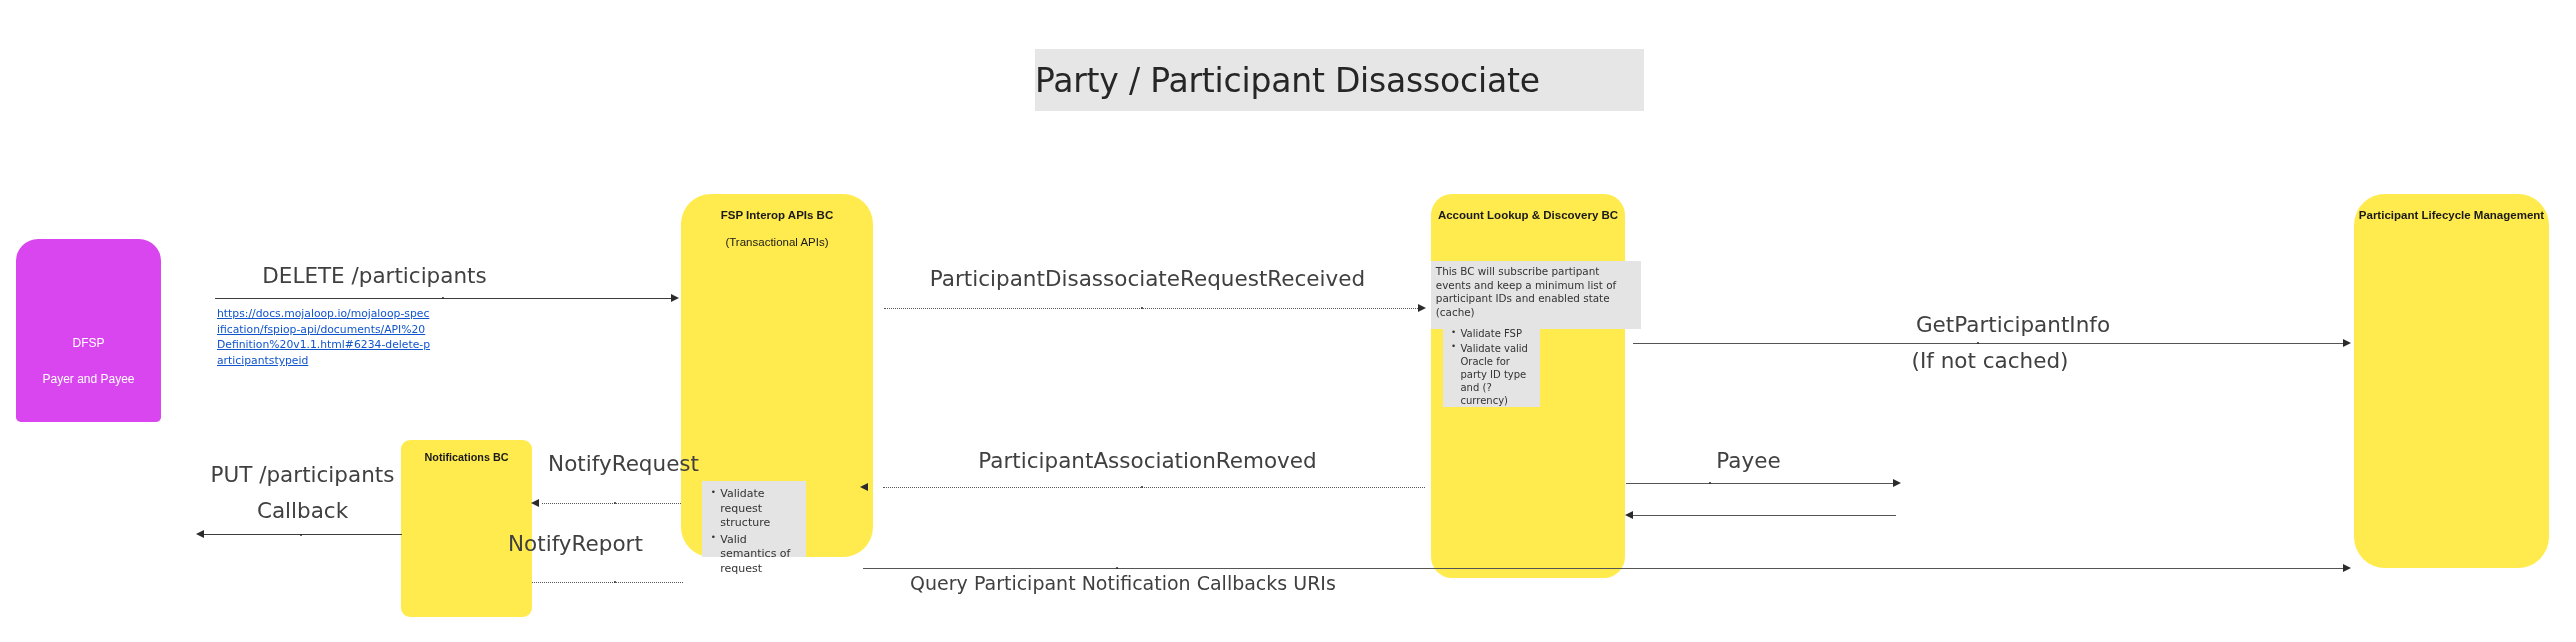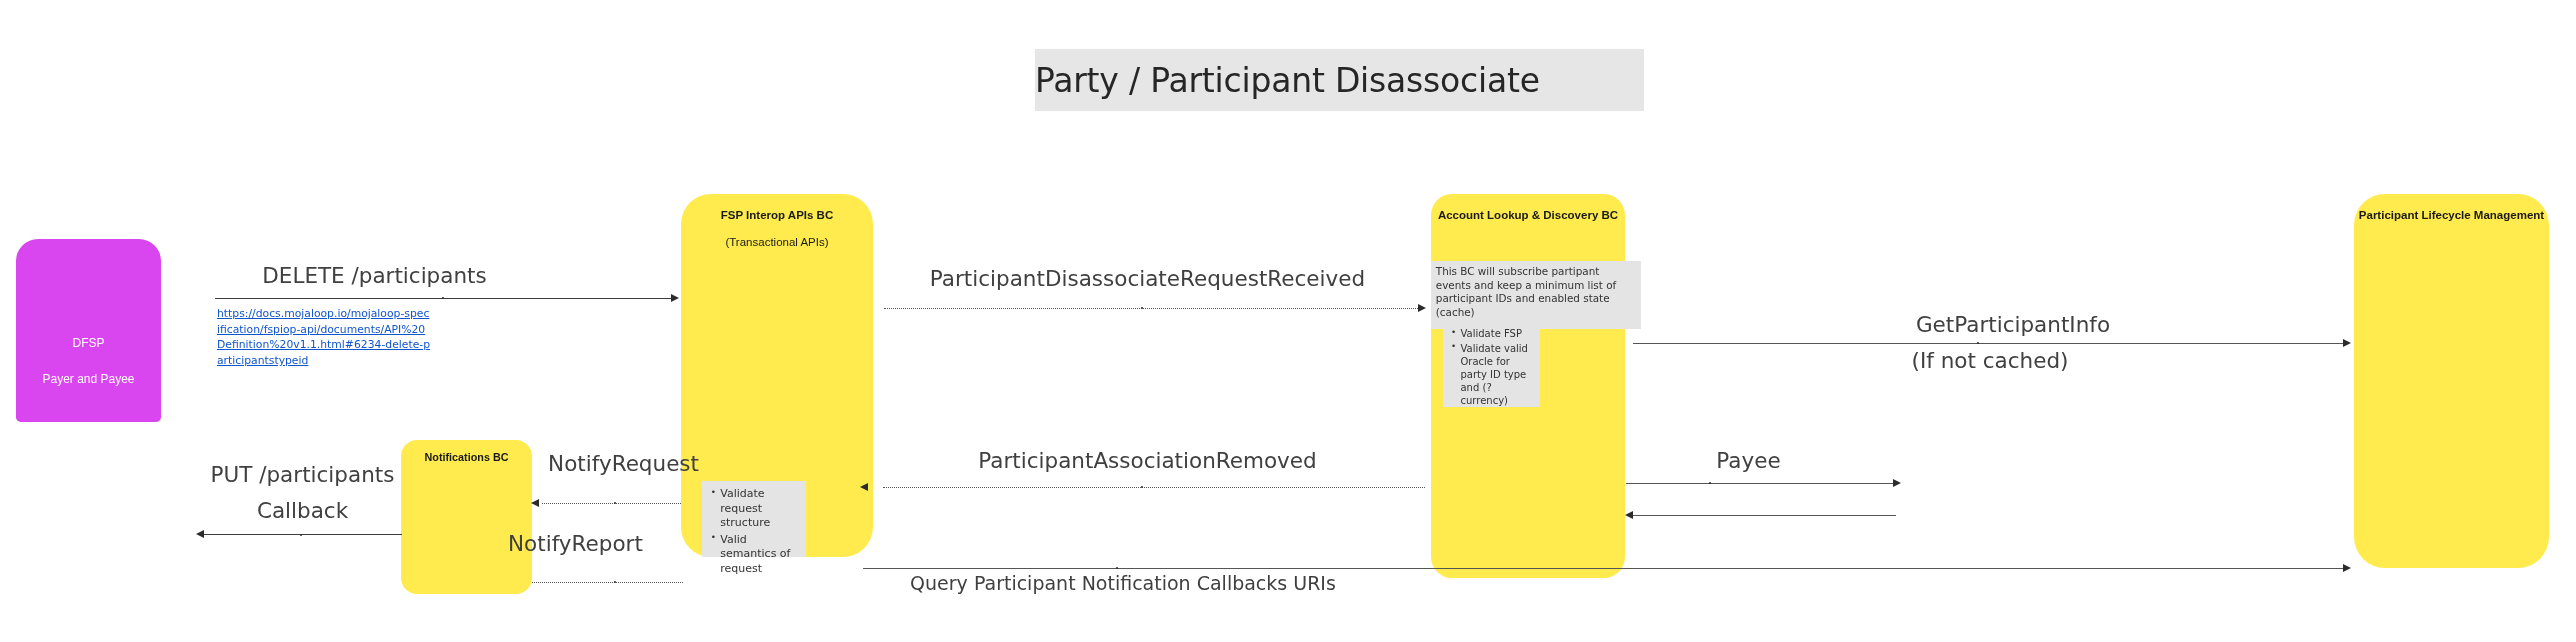--- a/index.html
+++ b/index.html
@@ -82,22 +82,22 @@
   #fsp-box {
     left: 681px; top: 194px; width: 192px; height: 363px;
     border-radius: 30px;
     text-decoration: underline;
   }
   #fsp-box .ll-title { top: 14.3px; }
   #fsp-box .ll-sub   { top: 42px; }
 
   
   #notif-box {
-    left: 401px; top: 440px; width: 131px; height: 154px;
-    border-radius: 16px;
+    left: 401px; top: 440px; width: 131px; height: 177px;
+    border-radius: 9px;
   }
   #notif-box .ll-title { top: 11px; font-size: 10.8px; }
 
   
   #als-box {
     left: 1431px; top: 194px; width: 194px; height: 384px;
     border-radius: 21px;
   }
   #als-box .ll-title { top: 14.3px; }
 

